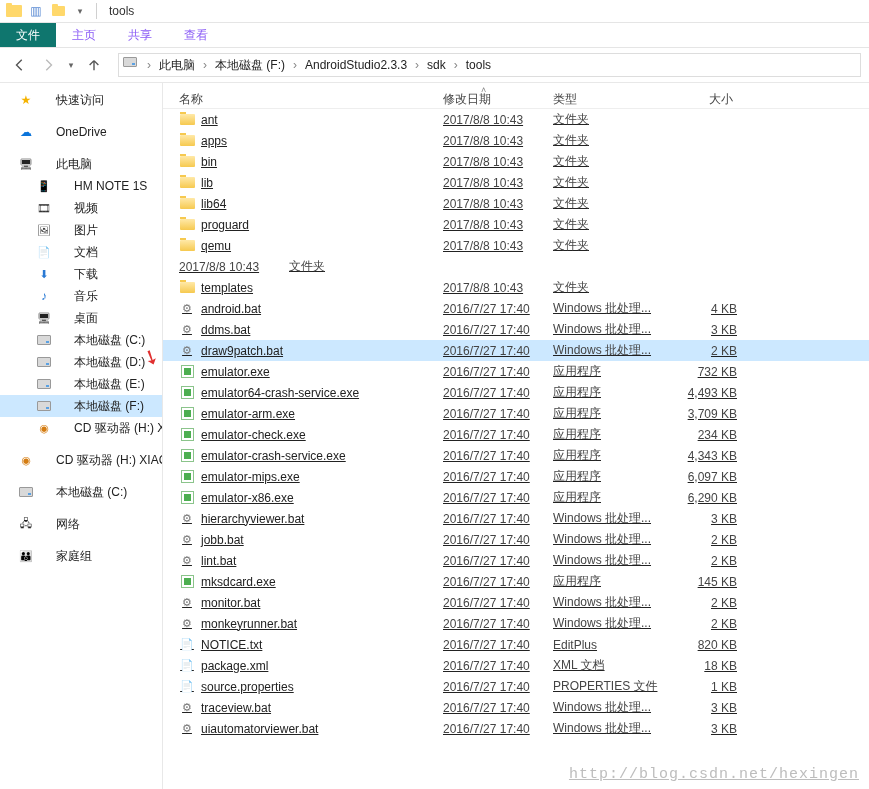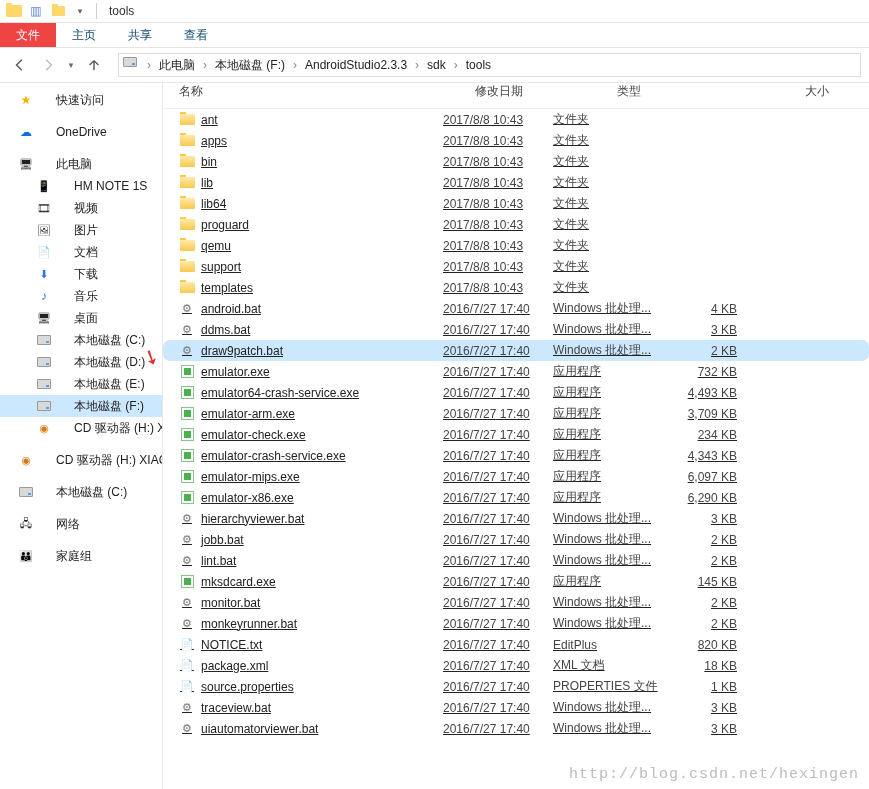--- a/index.html
+++ b/index.html
@@ -9,22 +9,22 @@
   .titlebar { height: 23px; background: #fff; border-bottom: 1px solid #e5e5e5; display: flex; align-items: center; padding: 0 4px; }
   .titlebar .qat { display: flex; align-items: center; gap: 2px; }
   .qat-icon { width: 20px; height: 20px; display: flex; align-items: center; justify-content: center; }
   .folder-mini { width: 16px; height: 12px; background: #ffd86b; border-radius: 1px; position: relative; }
   .folder-mini::before { content:""; position:absolute; top:-2px; left:0; width:6px; height:3px; background:#ffd86b; border-radius:1px 1px 0 0; }
   .titlebar .sep { width:1px; height:16px; background:#d0d0d0; margin:0 6px; }
   .titlebar .title { margin-left: 6px; color:#333; }
 
   
   .ribbon { height: 25px; display: flex; align-items: stretch; border-bottom: 1px solid #e5e5e5; }
-  .ribbon .tab { padding: 0 16px; display:flex; align-items:center; font-size:12px; color:#0c4a6e; cursor:default; }
-  .ribbon .tab.file { background:#ef4444; color:#fff; }
+  .ribbon .tab { padding: 0 16px; display:flex; align-items:center; font-size:12px; color:#8b5cf6; cursor:default; }
+  .ribbon .tab.file { background:#0f766e; color:#fff; }
 
   
   .navbar { height: 35px; display:flex; align-items:center; padding: 4px 8px; gap:4px; border-bottom:1px solid #e8e8e8; }
   .navbtn { width:24px; height:24px; display:flex; align-items:center; justify-content:center; color:#666; border-radius:2px; }
   .navbtn svg { width:14px; height:14px; }
   .navbtn.disabled { color:#bbb; }
   .breadcrumb { margin-left: 8px; flex:1; height:24px; border:1px solid #ddd; background:#fff; display:flex; align-items:center; padding:0 4px; gap:0; }
   .bc-icon { width:16px; height:16px; margin-right:4px; }
   .bc-item { display:flex; align-items:center; padding:0 4px; height:100%; color:#222; }
   .bc-chev { color:#888; padding:0 4px; }
@@ -50,51 +50,51 @@
   .ic-music::before { content:"♪"; color:#2a7ad4; font-size:12px; }
   .ic-desktop::before { content:"🖥"; font-size:11px; }
   .ic-drive { width:14px; height:10px; background:#d9d9d9; border:1px solid #999; border-radius:1px; position:relative; }
   .ic-drive::after { content:""; position:absolute; right:1px; bottom:1px; width:3px; height:2px; background:#5aa1e3; }
   .ic-cd::before { content:"◉"; color:#d47c11; font-size:11px; }
   .ic-net::before { content:"🖧"; font-size:11px; }
   .ic-home::before { content:"👪"; font-size:11px; }
 
   
   .filelist { flex:1; display:flex; flex-direction:column; }
-  .cols { height:26px; display:flex; align-items:flex-start; border-bottom:1px solid #eee; color:#444; position:relative;gap:32px; }
+  .cols { height:26px; display:flex; align-items:flex-end; border-bottom:1px solid #eee; color:#444; position:relative; }
   .col { padding-left:16px; }
   .col.name { width: 264px; display:flex; align-items:center; gap:6px; }
   .col.date { width: 110px; }
   .col.type { width: 130px; }
   .col.size { width: 70px; text-align:right; padding-right:4px; padding-left:0; }
   .sort-arrow { color:#888; font-size:9px; margin-left:8px; position:absolute; left:310px; top:2px;}
 
   .rows { flex:1; overflow:hidden;text-decoration:underline; }
   .row { height:21px; display:flex; align-items:center; font-size:12px; color:#222;}
-  .row.selected { background:#cce8ff;border-radius:7px; }
+  .row.selected { background:#cce8ff; }
   .row .c { overflow:hidden; white-space:nowrap; text-overflow:ellipsis; }
   .row .c.name { width:264px; padding-left:16px; display:flex; align-items:center; gap:6px; }
   .row .c.date { width:110px; padding-left:16px; color:#444; }
   .row .c.type { width:130px; padding-left:16px; color:#444; }
   .row .c.size { width:70px; text-align:right; color:#444; }
 
   .fi { width:16px; height:16px; flex:0 0 16px; display:flex; align-items:center; justify-content:center; }
   .fi-folder { width:15px; height:11px; background:linear-gradient(#ffe9a8,#f6c94f); border-radius:1px; position:relative; }
   .fi-folder::before { content:""; position:absolute; top:-3px; left:0; width:6px; height:3px; background:#f6c94f; border-radius:1px 1px 0 0;}
   .fi-bat::before { content:"⚙"; color:#777; font-size:11px; }
   .fi-exe { width:13px; height:13px; background:#fff; border:1px solid #8bc48b; position:relative; }
   .fi-exe::after { content:""; position:absolute; left:2px; top:2px; width:7px; height:7px; background:#4caf50; }
   .fi-txt::before { content:"📄"; font-size:11px; }
   .fi-xml::before { content:"📄"; font-size:11px; }
   .fi-prop::before { content:"📄"; font-size:11px; }
 
   
   .arrow-ptr { position:absolute; left:143px; top:345px; color:#e03030; font-size:20px; transform: rotate(25deg); pointer-events:none; }
 
-  .watermark { position:absolute; right:10px; bottom:6px; color:#bdbdbd; font-family: "Courier New", monospace; font-size:15px; letter-spacing:1px; pointer-events:none; }
+  .watermark { position:absolute; right:10px; bottom:6px; color:#bdbdbd; font-family: "Courier New", monospace; font-size:15px; letter-spacing:1px; pointer-events:none;text-decoration:underline; }
 </style>
 </head>
 <body>
 
 <div class="titlebar">
   <div class="qat">
     <div class="qat-icon">
         <div class="folder-mini"></div>
       </div>
     <div class="qat-icon" style="color:#5b8bd4;">▥</div>
@@ -327,26 +327,20 @@
             <span class="fi">
               <span class="fi-folder"></span>
             </span>
             <span>qemu</span>
           </div>
           <div class="c date">2017/8/8 10:43</div>
           <div class="c type">文件夹</div>
           <div class="c size"></div>
         </div>
         <div class="row">
-          <div class="c name">
-            <span class="fi">
-              <span class="fi-folder"></span>
-            </span>
-            <span>support</span>
-          </div>
           <div class="c date">2017/8/8 10:43</div>
           <div class="c type">文件夹</div>
           <div class="c size"></div>
         </div>
         <div class="row">
           <div class="c name">
             <span class="fi">
               <span class="fi-folder"></span>
             </span>
             <span>templates</span>

